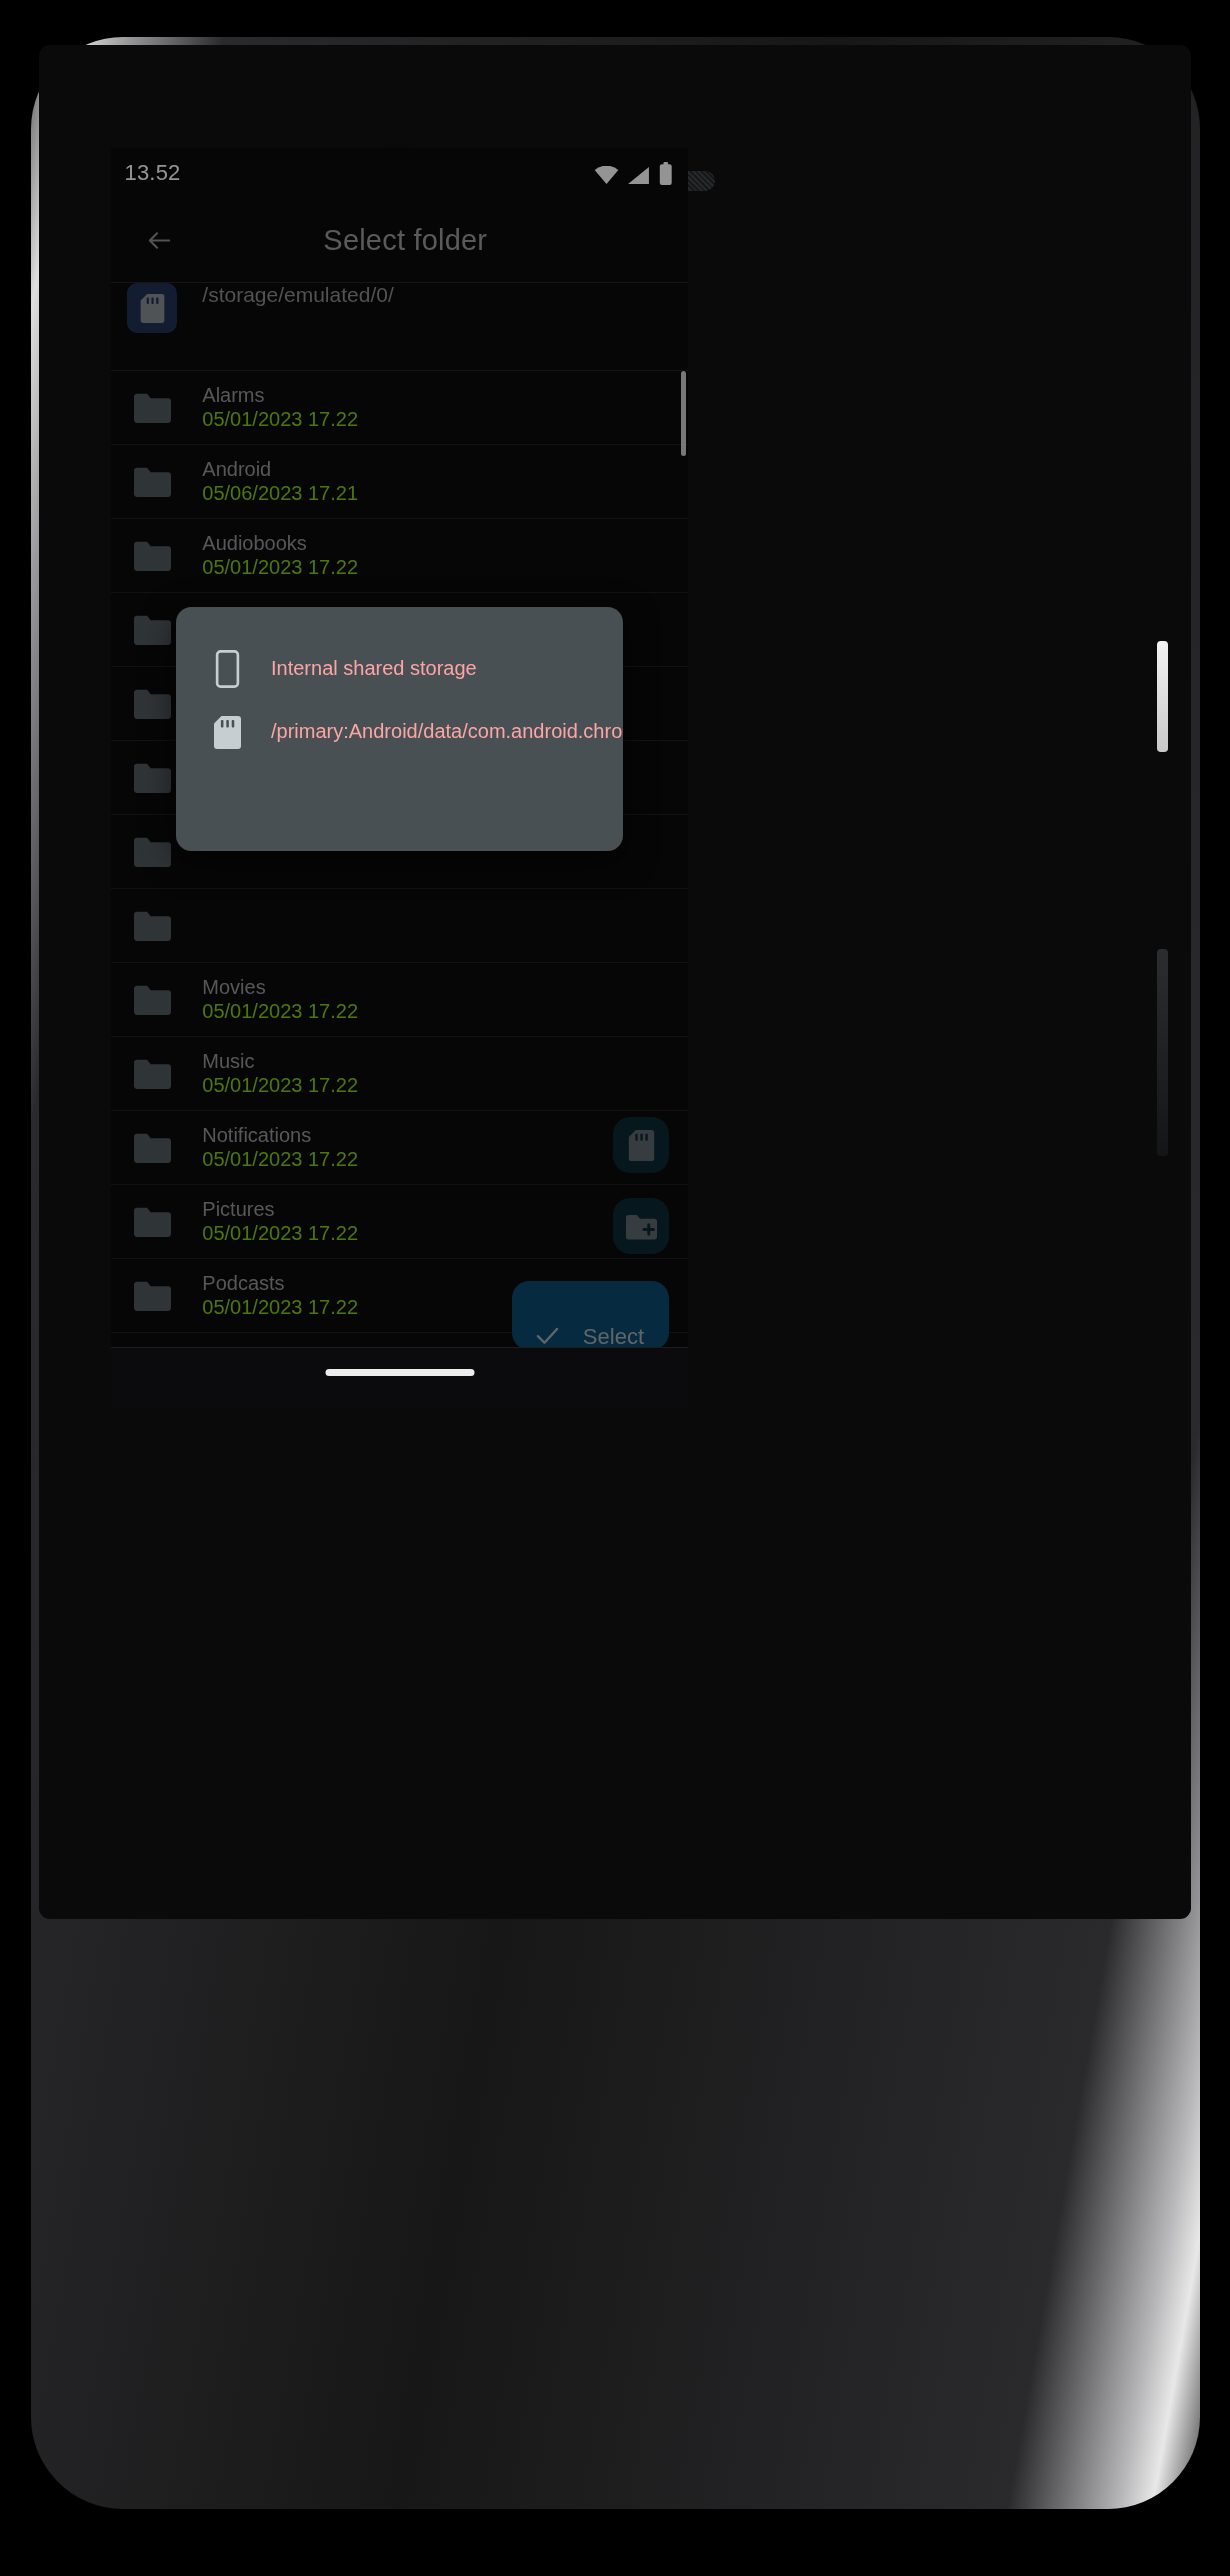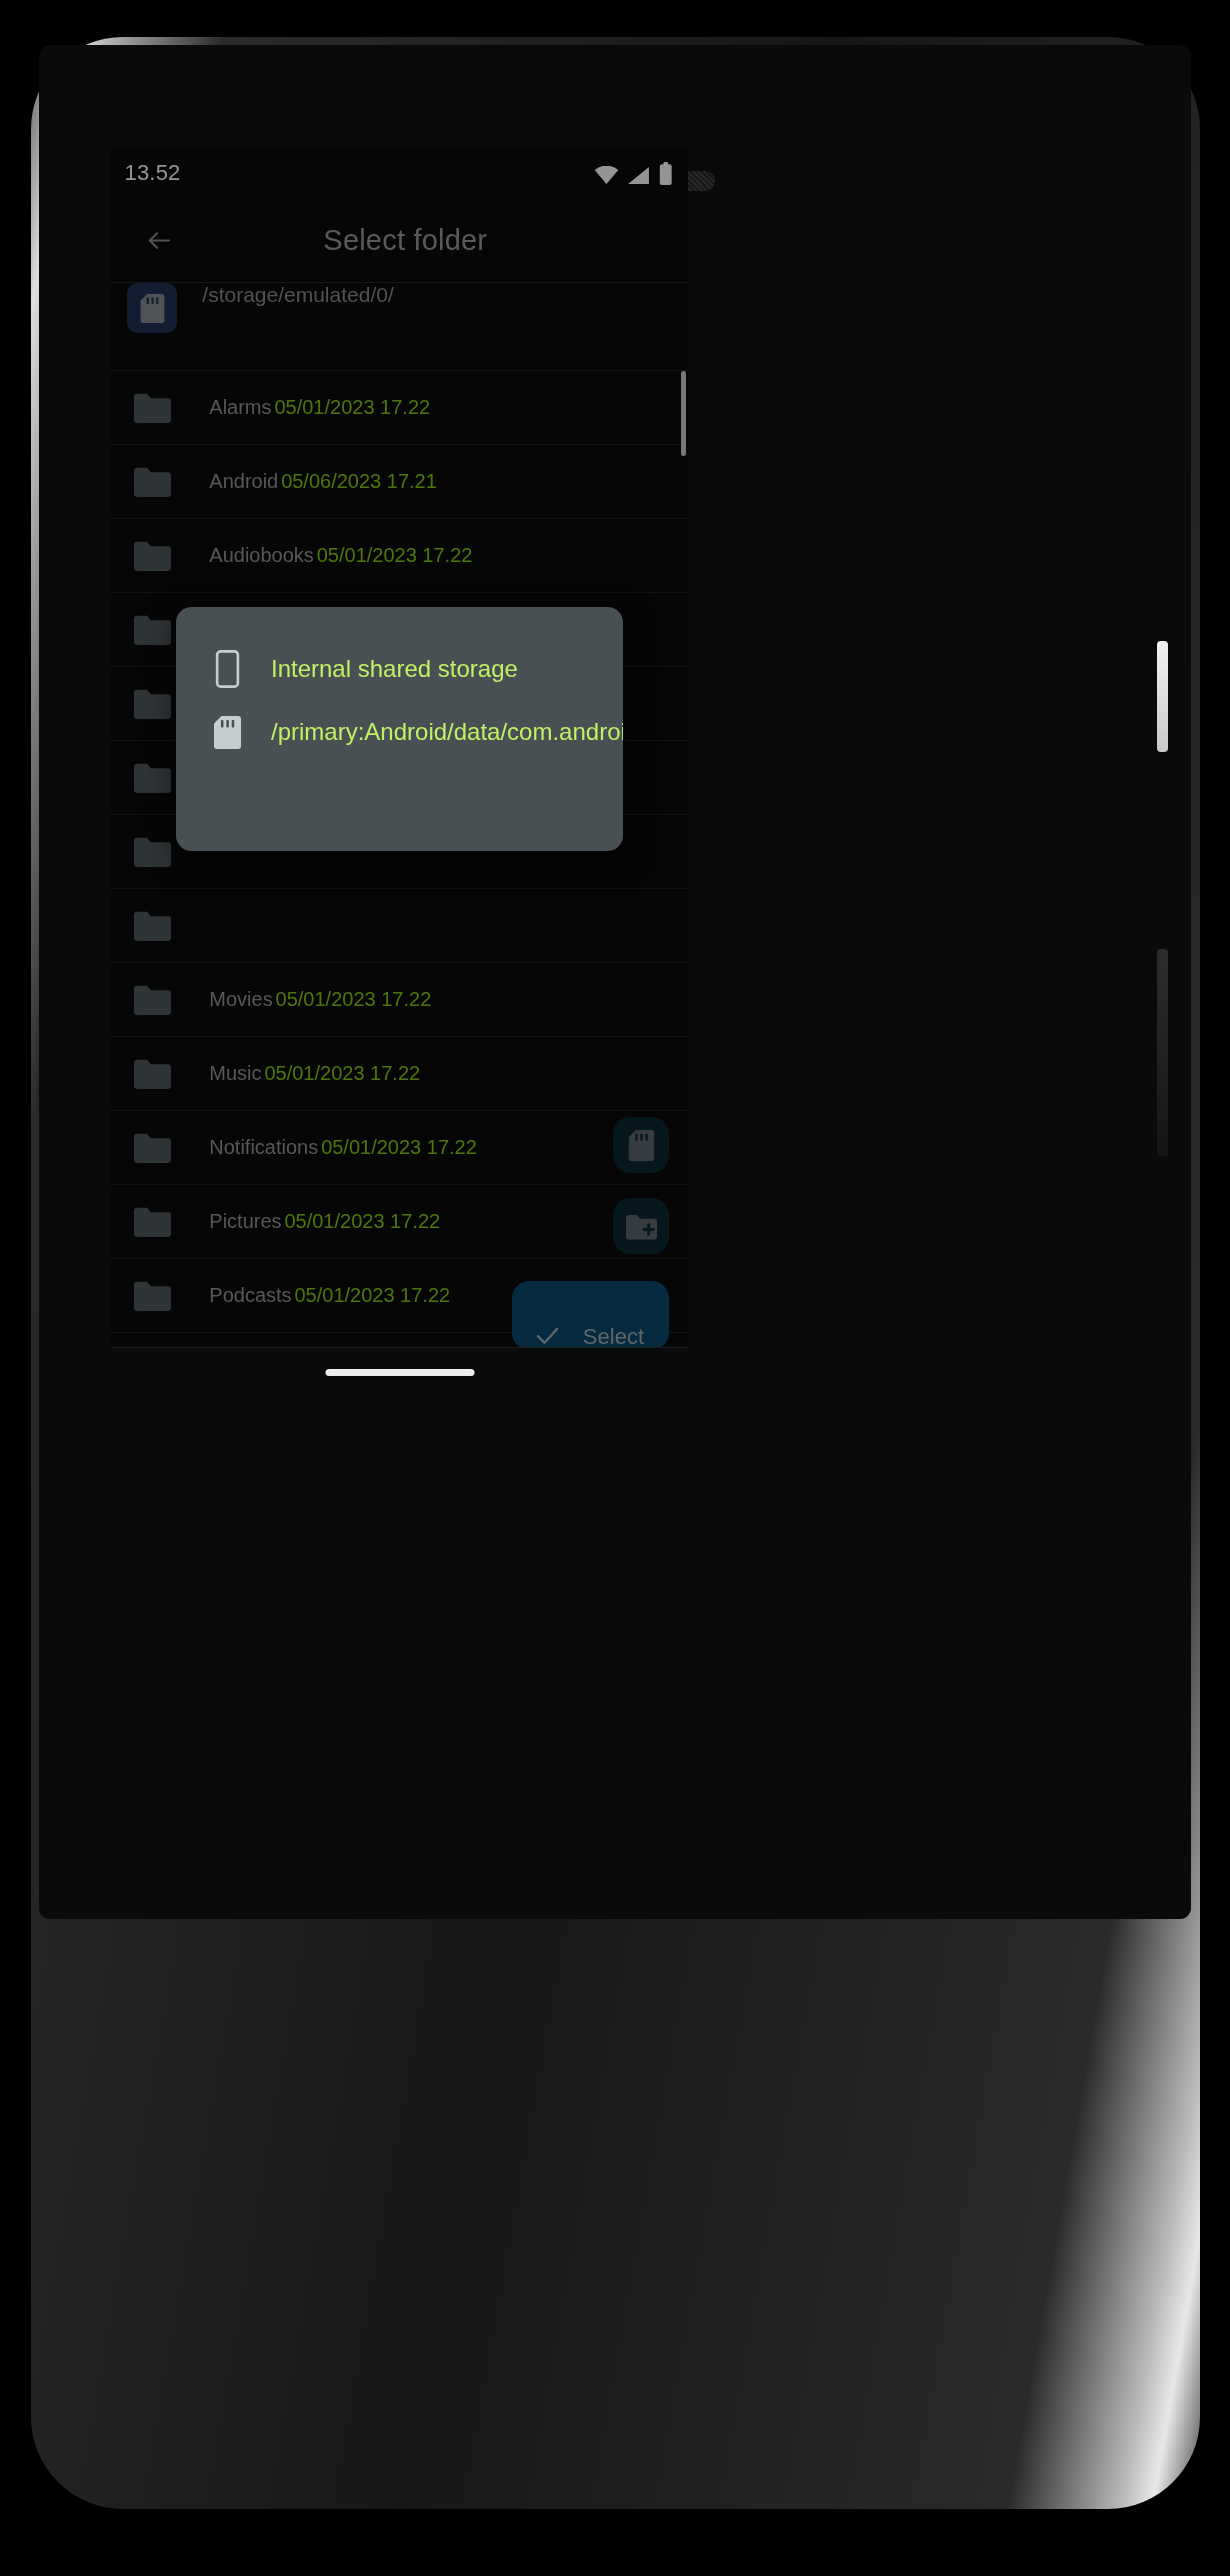--- a/index.html
+++ b/index.html
@@ -118,21 +118,21 @@
     margin-left: 25px; color: #8d8d8e; font-size: 21px;
   }
 
   
   #folder-list { position: relative; }
   .folder-row {
     height: 74px; display: flex; align-items: center;
     padding-left: 16.3px; border-bottom: 1px solid #1f2022;
   }
   .folder-icon { flex: 0 0 auto; width: 50px; display:flex; justify-content:center; }
-  .folder-text { margin-left: 32px; display: flex; flex-direction: row; gap: 2.9px; align-items: flex-end; }
+  .folder-text { margin-left: 25px; display: flex; flex-direction: column; gap: 2.9px; }
   .folder-name { color: #97979a; font-size: 20px; line-height: 1.05; }
   .folder-date { color: #84cc16; font-size: 20px; line-height: 1.05; }
 
   
   #list-scrollbar {
     position: absolute; right: 1.9px; top: 223px;
     width: 4.8px; height: 85px; border-radius: 2.9px;
     background: #cfcfd1;
   }
 
@@ -184,21 +184,21 @@
     color: #dfe3e5; font-size: 32px; font-weight: 400;
     border-bottom: 1px solid #636b6f;
   }
   #dialog-options { padding: 29px 0 88px 0; }
   .dialog-option {
     display: flex; align-items: center;
     padding: 13.5px 25px 13.5px 37px;
     gap: 29px;
   }
   .dialog-option-icon { flex:0 0 auto; width: 29px; display:flex; justify-content:center; }
-  .dialog-option-label { color: #bef264; font-size: 24px; line-height: 1.38; }
+  .dialog-option-label { color: #fca5a5; font-size: 20px; line-height: 1.38; }
 </style>
 </head>
 <body>
 
 <div id="phone-frame"></div>
 <div id="phone-body">
 
   <div id="cam-lens"></div>
   <div id="sensor-pill"></div>
   <div id="earpiece"></div>

